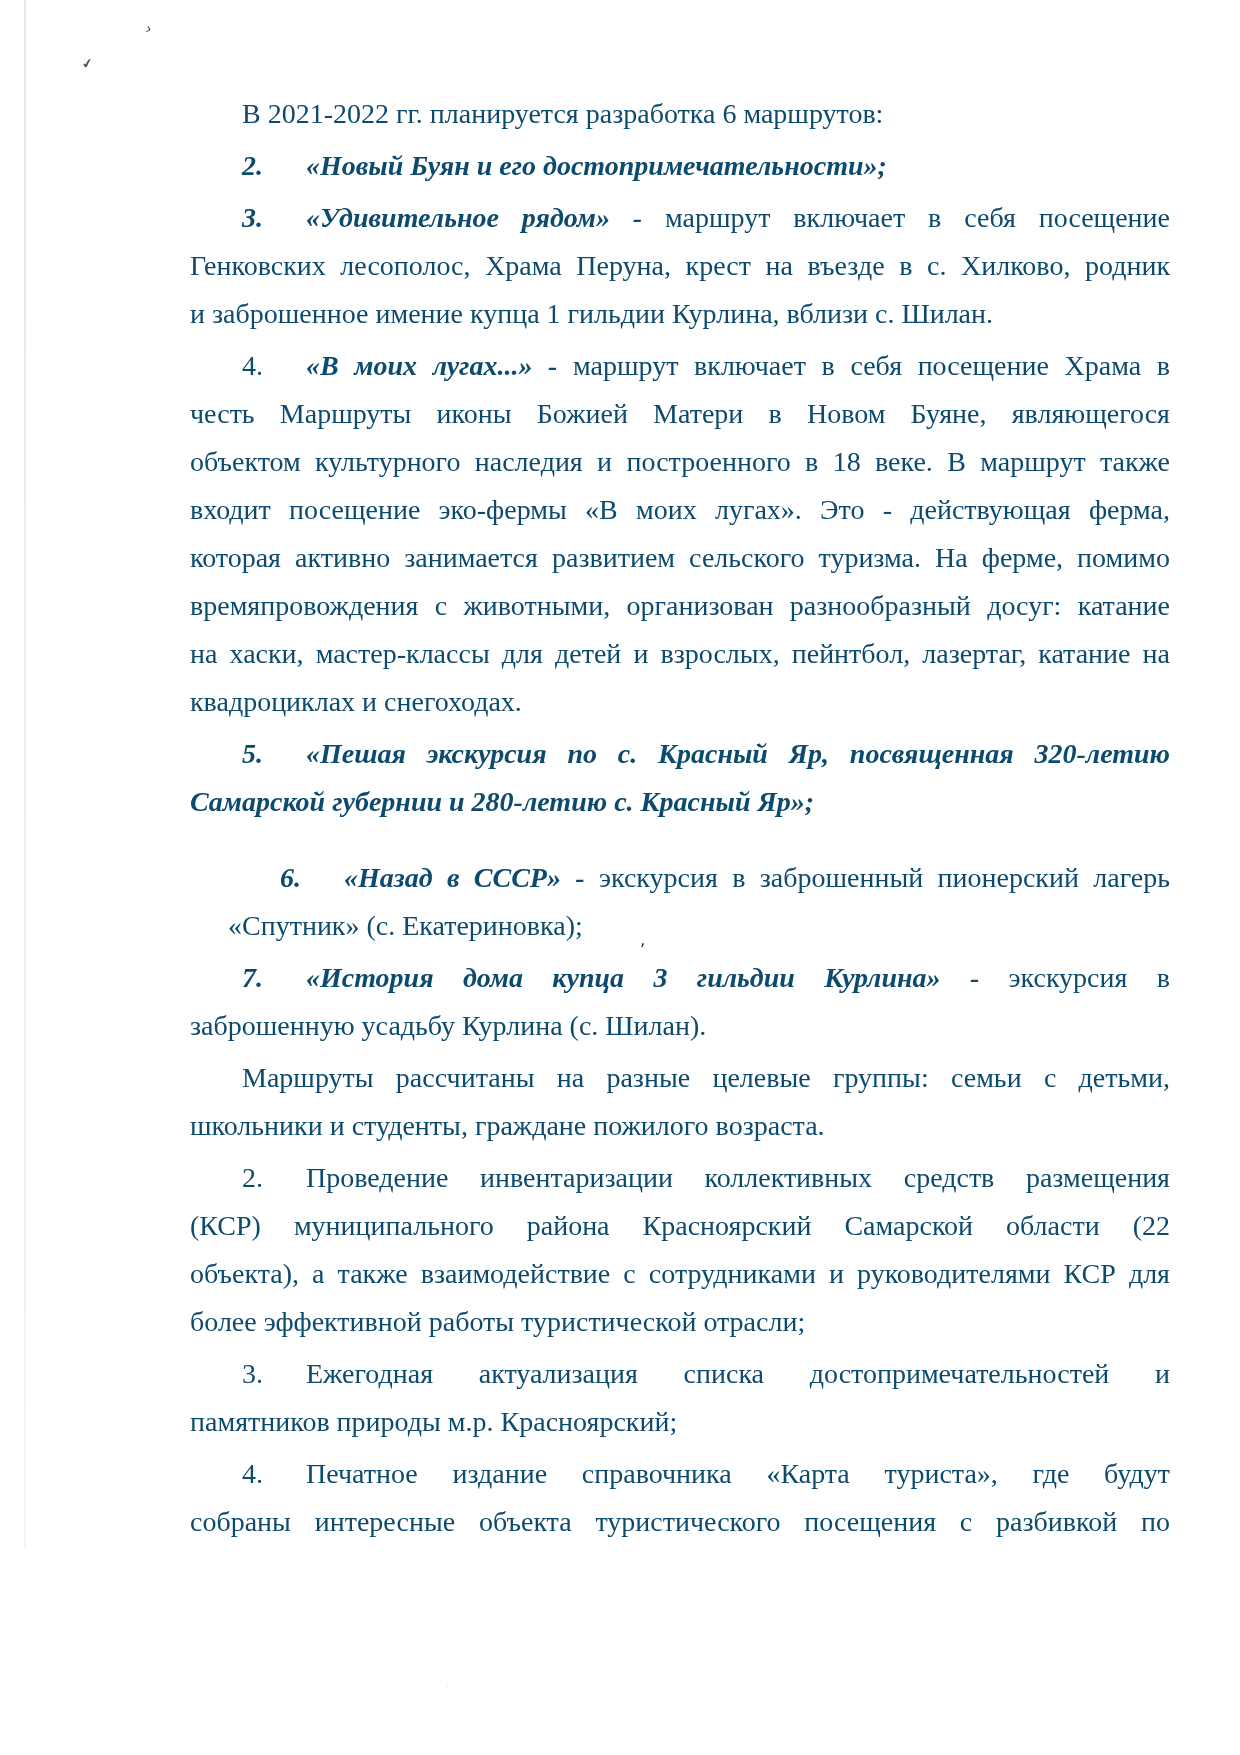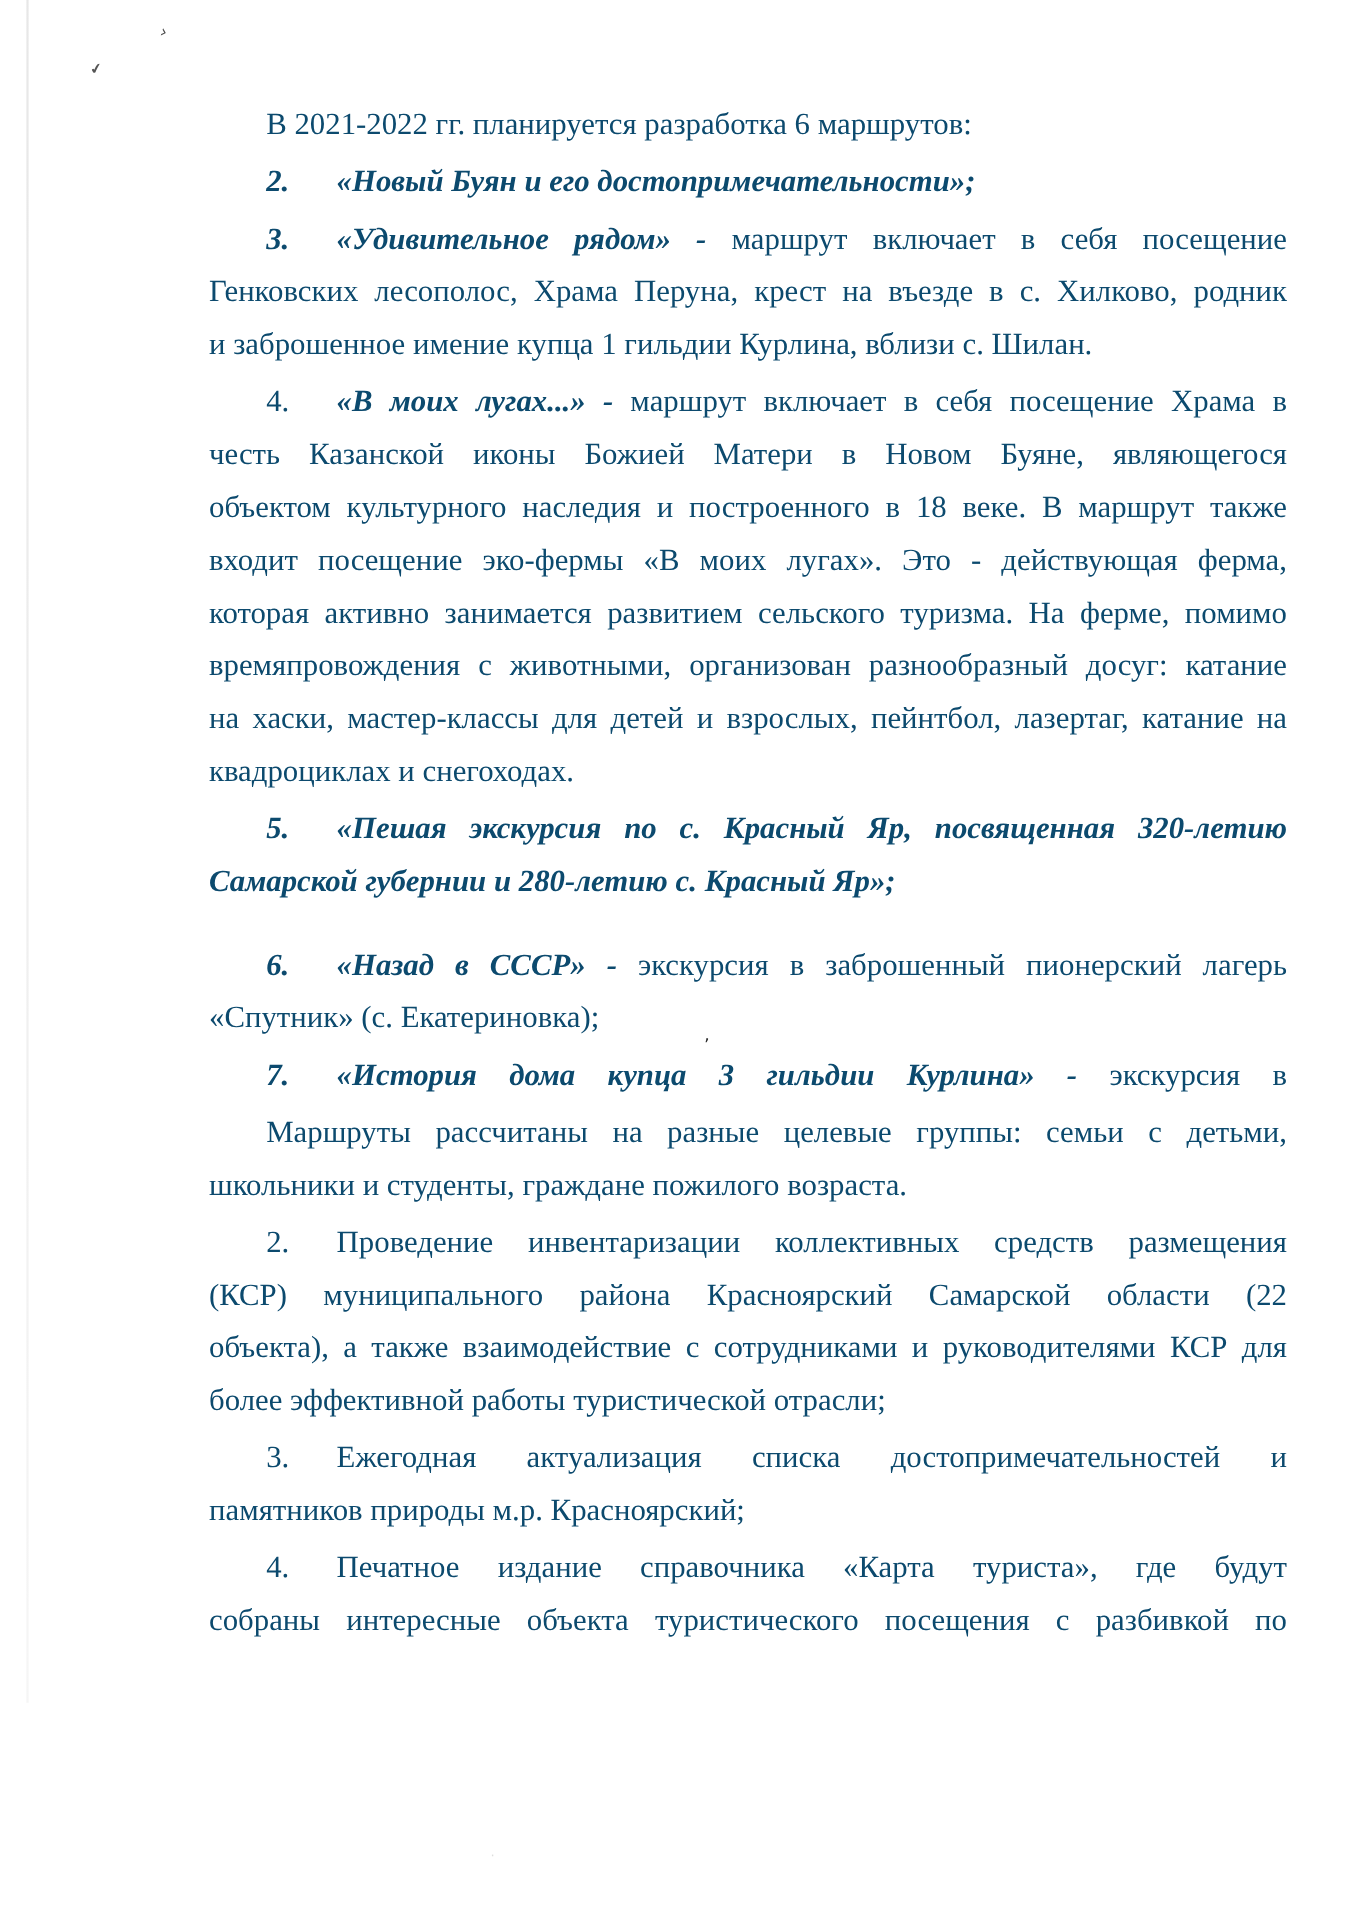--- a/index.html
+++ b/index.html
@@ -24,21 +24,21 @@
     position: absolute;
     left: 190px;
     top: 90px;
     width: 980px;
     font-size: 28px;
     line-height: 48px;
     color: #0c4a6e;
   }
   .paragraph { margin: 0; }
   .paragraph + .paragraph { margin-top: 4px; }
-  .paragraph.space-before { margin-top: 28px; }
+  .paragraph.space-before { margin-top: 28px; margin-left: 38px; }
   .line { text-align: left; }
   .line.j { text-align: justify; text-align-last: justify; }
   .line.indent { text-indent: 52px; }
   .seg.r { font-weight: normal; font-style: normal; }
   .seg.bi { font-weight: bold; font-style: italic; }
   .seg.num { display: inline-block; width: 64px; text-indent: 0; }
   .line.indent .seg.num { margin-left: 0; }
   .artifact {
     position: absolute;
     font-family: "DejaVu Sans", sans-serif;
@@ -65,38 +65,39 @@
       <div class="paragraph">
         <div class="line indent"><span class="seg bi num">2.</span><span class="seg bi">«Новый Буян и его достопримечательности»;</span></div>
       </div>
       <div class="paragraph">
         <div class="line j indent"><span class="seg bi num">3.</span><span class="seg bi">«Удивительное рядом» -</span><span class="seg r"> маршрут включает в себя посещение</span></div>
         <div class="line j"><span class="seg r">Генковских лесополос, Храма Перуна, крест на въезде в с. Хилково, родник</span></div>
         <div class="line"><span class="seg r">и заброшенное имение купца 1 гильдии Курлина, вблизи с. Шилан.</span></div>
       </div>
       <div class="paragraph">
         <div class="line j indent"><span class="seg r num">4.</span><span class="seg bi">«В моих лугах...» -</span><span class="seg r"> маршрут включает в себя посещение Храма в</span></div>
-        <div class="line j"><span class="seg r">честь Казанской иконы Божией Матери в Новом Буяне, являющегося</span></div>
+        <div class="line j"><span class="seg r">честь Маршруты иконы Божией Матери в Новом Буяне, являющегося</span></div>
         <div class="line j"><span class="seg r">объектом культурного наследия и построенного в 18 веке. В маршрут также</span></div>
         <div class="line j"><span class="seg r">входит посещение эко-фермы «В моих лугах». Это - действующая ферма,</span></div>
         <div class="line j"><span class="seg r">которая активно занимается развитием сельского туризма. На ферме, помимо</span></div>
         <div class="line j"><span class="seg r">времяпровождения с животными, организован разнообразный досуг: катание</span></div>
         <div class="line j"><span class="seg r">на хаски, мастер-классы для детей и взрослых, пейнтбол, лазертаг, катание на</span></div>
         <div class="line"><span class="seg r">квадроциклах и снегоходах.</span></div>
       </div>
       <div class="paragraph">
         <div class="line j indent"><span class="seg bi num">5.</span><span class="seg bi">«Пешая экскурсия по с. Красный Яр, посвященная 320-летию</span></div>
         <div class="line"><span class="seg bi">Самарской губернии и 280-летию с. Красный Яр»;</span></div>
       </div>
       <div class="paragraph space-before">
         <div class="line j indent"><span class="seg bi num">6.</span><span class="seg bi">«Назад в СССР» -</span><span class="seg r"> экскурсия в заброшенный пионерский лагерь</span></div>
         <div class="line"><span class="seg r">«Спутник» (с. Екатериновка);</span></div>
       </div>
       <div class="paragraph">
         <div class="line j indent"><span class="seg bi num">7.</span><span class="seg bi">«История дома купца 3 гильдии Курлина» -</span><span class="seg r"> экскурсия в</span></div>
+        <div class="line"><span class="seg r">заброшенную усадьбу Курлина (с. Шилан).</span></div>
       </div>
       <div class="paragraph">
         <div class="line j indent"><span class="seg r">Маршруты рассчитаны на разные целевые группы: семьи с детьми,</span></div>
         <div class="line"><span class="seg r">школьники и студенты, граждане пожилого возраста.</span></div>
       </div>
       <div class="paragraph">
         <div class="line j indent"><span class="seg r num">2.</span><span class="seg r">Проведение инвентаризации коллективных средств размещения</span></div>
         <div class="line j"><span class="seg r">(КСР) муниципального района Красноярский Самарской области (22</span></div>
         <div class="line j"><span class="seg r">объекта), а также взаимодействие с сотрудниками и руководителями КСР для</span></div>
         <div class="line"><span class="seg r">более эффективной работы туристической отрасли;</span></div>

